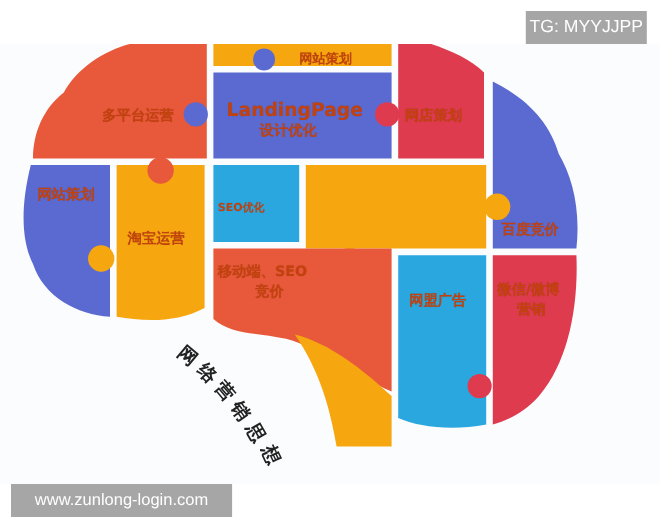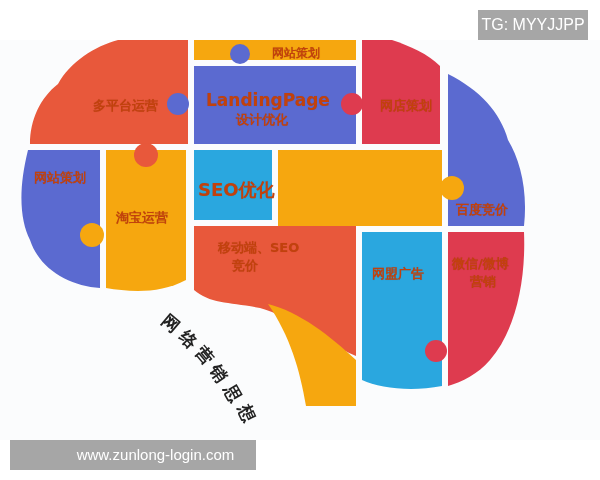--- a/index.html
+++ b/index.html
@@ -7,21 +7,21 @@
          font-family:"DejaVu Sans", sans-serif; }
   .canvas { position:absolute; left:0; top:40px; width:600px; height:400px; background:#fbfcfd; }
   svg.brain { position:absolute; left:0; top:0; }
   .lbl { position:absolute; color:#c2410c; font-weight:bold; font-size:13px; text-align:center;
          line-height:16px; white-space:nowrap; text-shadow:0 0 1px rgba(0,0,0,0.15); }
   .wm-top { position:absolute; right:12px; top:10px; width:110px; height:30px; background:#a6a6a6;
             color:#ffffff; font-family:"Liberation Sans", sans-serif; font-size:16px;
             line-height:30px; text-align:center; }
   .wm-bot { position:absolute; left:10px; top:440px; width:201px; height:30px; background:#a6a6a6;
             color:#ffffff; font-family:"Liberation Sans", sans-serif; font-size:15px;
-            line-height:30px; text-align:center;padding-left:45px; }
+            line-height:30px; text-align:center; }
   .arc-text span { position:absolute; font-size:17px; font-weight:bold; color:#222; }
 </style>
 </head>
 <body>
 
 <div class="canvas">
   <svg class="brain" width="600" height="400" viewBox="0 0 600 400">
 
     <path fill="#e8583b" d="M188,0 L188,104 L30,104 C30,80 40,58 58,44 C70,22 95,6 118,0 Z"></path>
 
@@ -55,26 +55,26 @@
     <path fill="#de3b4f" d="M448,192 L524,192 C526,240 516,290 490,320 C478,334 462,342 448,346 Z"></path>
     <circle cx="436" cy="311" r="11" fill="#de3b4f"></circle>
 
     <path fill="#f6a70f" d="M268,264 C300,272 330,296 356,320 L356,366 L306,366 C300,330 290,296 268,264 Z"></path>
   </svg>
 
   <div class="lbl" style="left:272px;top:5px;font-size:12px;">网站策划</div>
   <div class="lbl" style="left:76px;top:58px;margin-left:17px;">多平台运营</div>
   <div class="lbl" style="left:206px;top:52px;font-size:17px;">LandingPage</div>
   <div class="lbl" style="left:236px;top:72px;">设计优化</div>
-  <div class="lbl" style="left:380px;top:58px;text-align:right;">网店策划</div>
+  <div class="lbl" style="left:368px;top:58px;text-align:right;">网店策划</div>
   <div class="lbl" style="left:34px;top:130px;">网站策划</div>
   <div class="lbl" style="left:116px;top:170px;">淘宝运营</div>
-  <div class="lbl" style="left:198px;top:142px;font-size:18px;">SEO优化</div>
+  <div class="lbl" style="left:198px;top:142px;font-size:10px;">SEO优化</div>
   <div class="lbl" style="left:456px;top:162px;">百度竞价</div>
-  <div class="lbl" style="left:198px;top:200px;margin-left:20px;">移动端、SEO</div>
+  <div class="lbl" style="left:198px;top:200px;">移动端、SEO</div>
   <div class="lbl" style="left:232px;top:218px;">竞价</div>
   <div class="lbl" style="left:372px;top:226px;">网盟广告</div>
   <div class="lbl" style="left:452px;top:216px;">微信/微博</div>
   <div class="lbl" style="left:470px;top:234px;">营销</div>
 
   <div class="arc-text">
     <span style="left:162px;top:272px;transform:rotate(40deg);">网</span>
     <span style="left:180px;top:288px;transform:rotate(45deg);">络</span>
     <span style="left:196px;top:304px;transform:rotate(50deg);">营</span>
     <span style="left:210px;top:322px;transform:rotate(55deg);">销</span>

